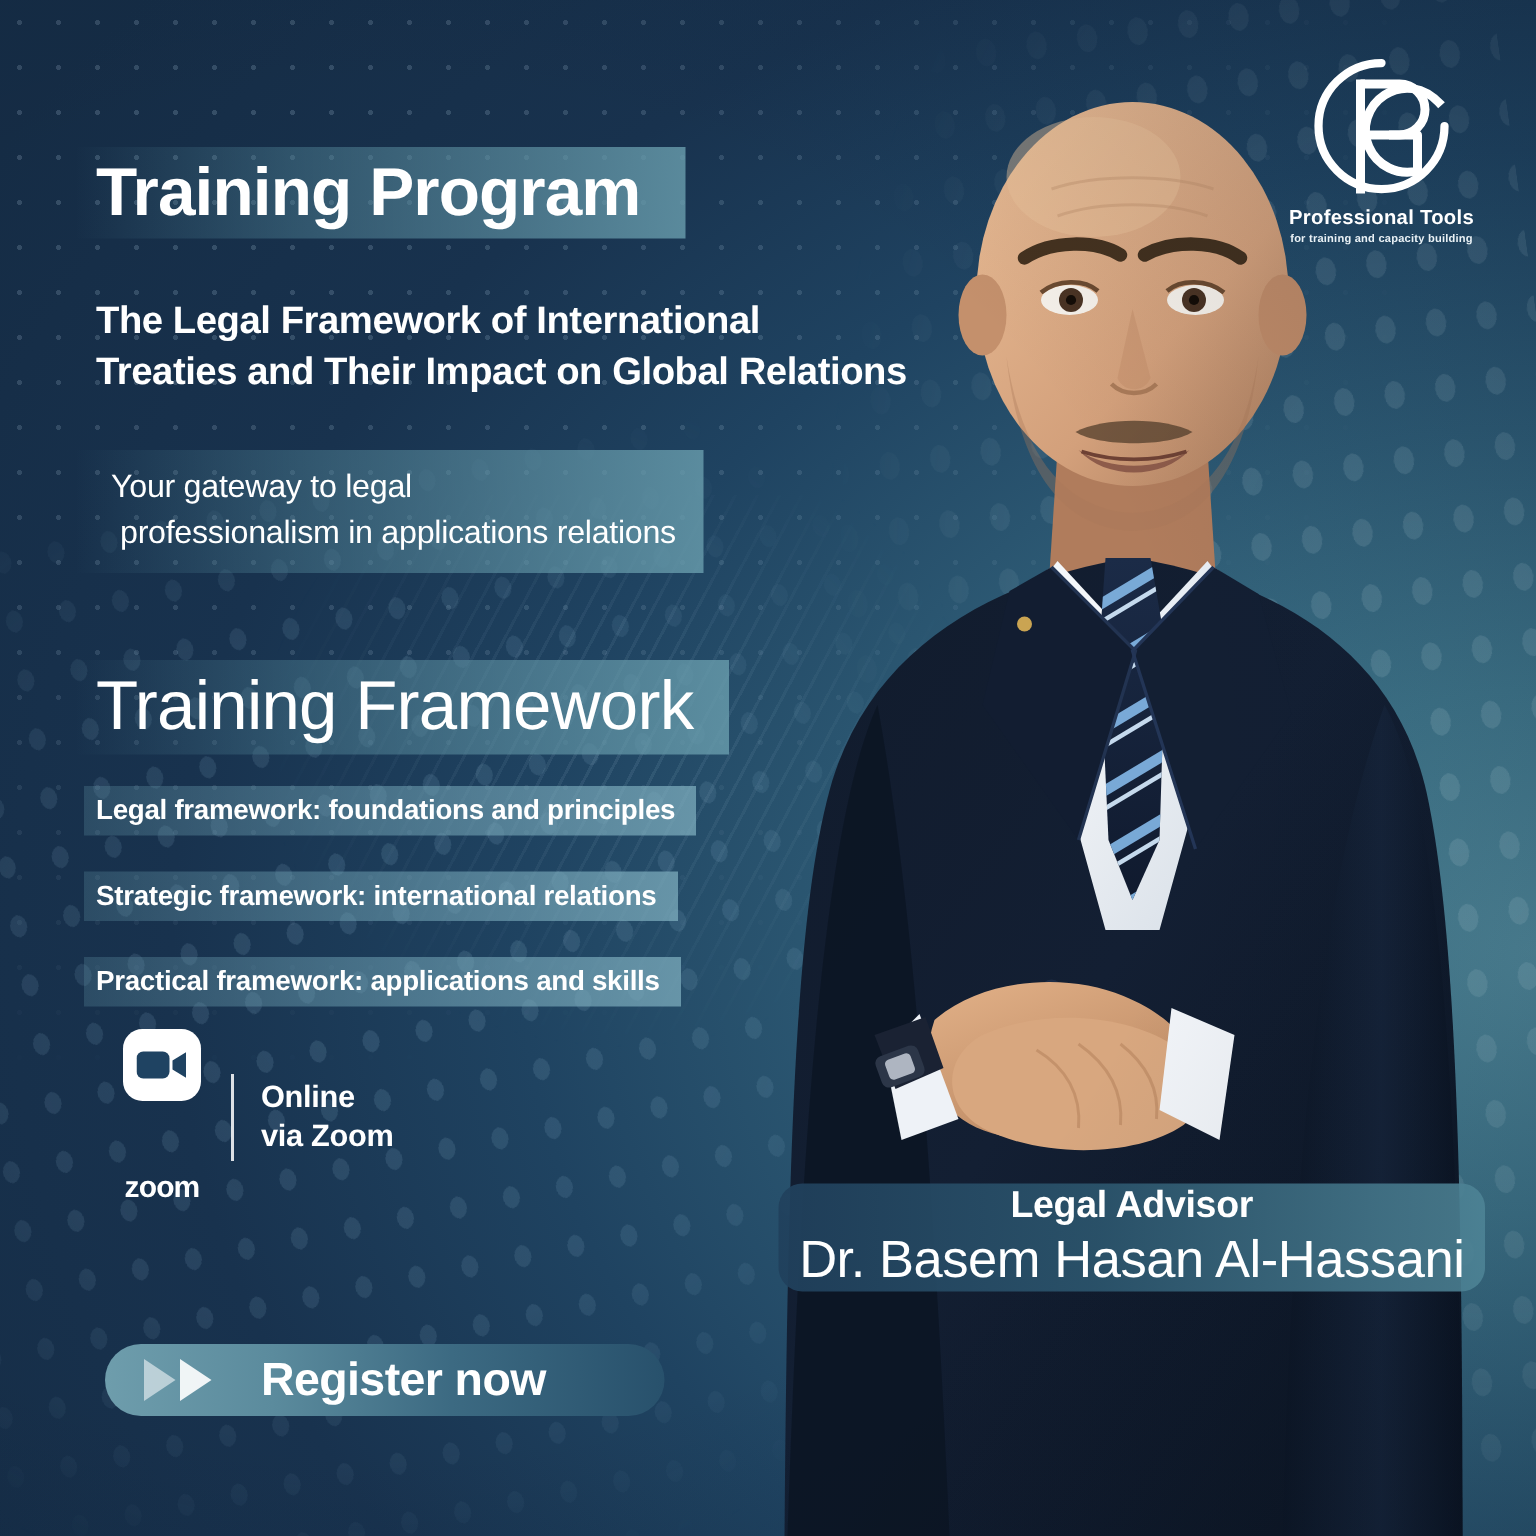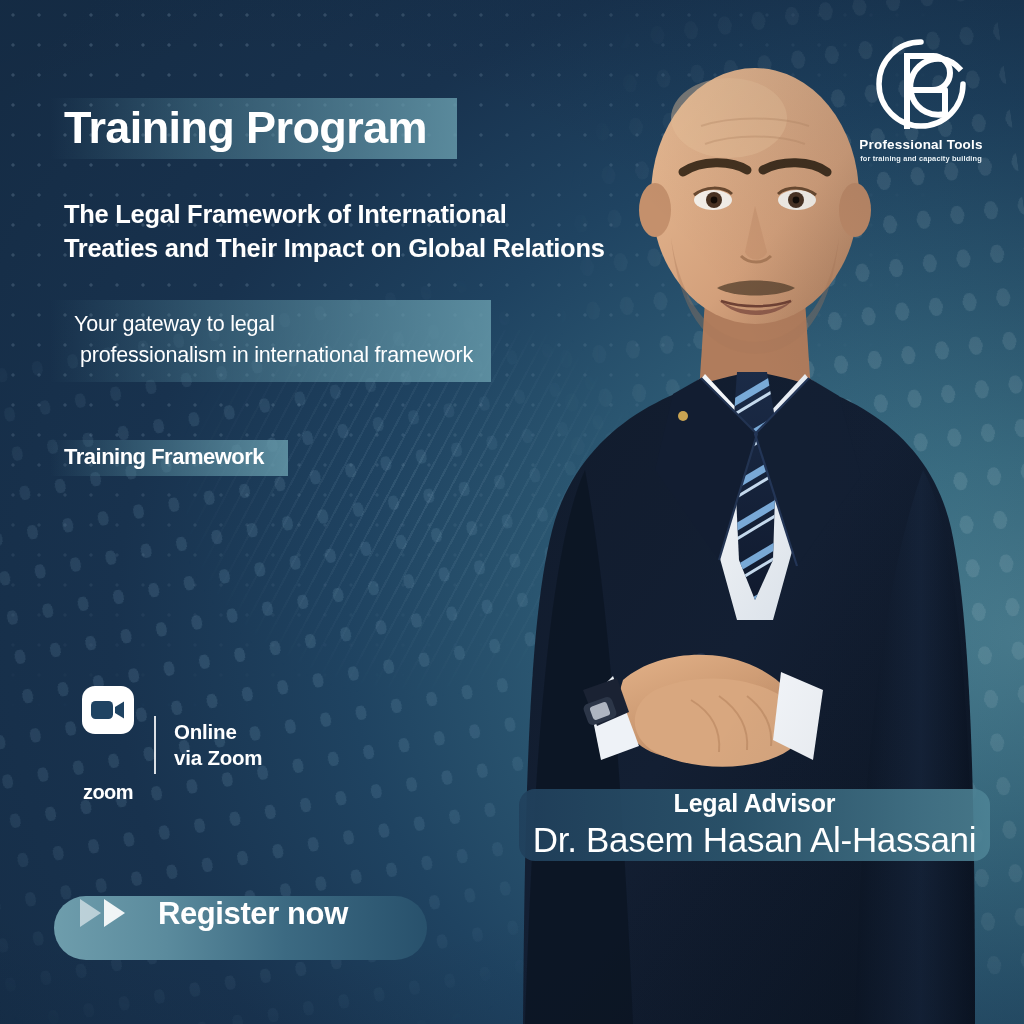--- a/index.html
+++ b/index.html
@@ -82,21 +82,21 @@
   .subtitle{position:absolute;left:64px;top:198px;width:580px;
     font-size:25.5px;font-weight:bold;line-height:1.33;letter-spacing:-.3px;color:#fff;}
 
   .tagline{position:absolute;left:64px;top:300px;}
   .tagline .hl{padding:9px 18px 11px 10px;}
   .tag-1{font-size:21.5px;font-weight:normal;line-height:1.45;letter-spacing:-.2px;}
   .tag-2{font-size:21.5px;font-weight:normal;line-height:1.45;letter-spacing:-.2px;padding-left:6px;}
 
   .fw-head{position:absolute;left:64px;top:440px;}
   .fw-head .hl{padding:5px 24px 7px 0;}
-  .fw-head-text{font-size:22px;font-weight:bold;letter-spacing:-.5px;line-height:1.1;}
+  .fw-head-text{font-size:46px;font-weight:normal;letter-spacing:-.5px;line-height:1.1;}
 
   .chips{position:absolute;left:64px;top:524px;}
   .chip{position:relative;display:inline-block;padding:5px 14px 6px 0;margin-bottom:24px;}
   .chip::before{
     content:"";position:absolute;left:-8px;right:0;top:0;bottom:0;z-index:0;
     background:linear-gradient(90deg, rgba(96,146,164,.28) 0%, rgba(110,160,178,.52) 45%, rgba(128,176,192,.72) 100%);
   }
   .chip span{position:relative;z-index:1;font-size:18.5px;font-weight:bold;letter-spacing:-.2px;}
   .chip-row{display:block;}
 
@@ -104,23 +104,23 @@
   .fact{display:flex;align-items:center;margin-bottom:36px;}
   .fact-lead{width:88px;display:flex;align-items:center;justify-content:flex-start;}
   .fact-num{font-size:49px;font-weight:bold;line-height:1;letter-spacing:-1px;}
   .fact-div{width:2px;height:58px;background:rgba(255,255,255,.85);margin:0 18px 0 2px;}
   .fact-label{font-size:20.5px;font-weight:bold;line-height:1.28;letter-spacing:-.2px;}
 
   .zoom-logo{display:flex;flex-direction:column;align-items:center;width:88px;gap:44px;}
   .zoom-badge{width:52px;height:48px;border-radius:13px;background:#fff;display:flex;align-items:center;justify-content:center;}
   .zoom-word{font-size:20px;font-weight:bold;color:#fff;letter-spacing:-.6px;margin-top:3px;}
 
-  .cta{position:absolute;left:54px;top:896px;width:373px;height:64px;border-radius:32px;
+  .cta{position:absolute;left:70px;top:896px;width:373px;height:48px;border-radius:32px;
     background:linear-gradient(90deg,#6e9dac 0%,#5b8b9d 30%,#3c6a82 62%,#28516c 100%);
-    display:flex;align-items:flex-start;padding-left:22px;}
+    display:flex;align-items:center;padding-left:22px;}
   .cta-chev{display:flex;align-items:center;margin-right:20px;}
   .cta-text{font-size:31px;font-weight:bold;letter-spacing:-.4px;color:#fff;}
 
   
   .plate{position:absolute;left:519px;top:789px;width:471px;height:72px;border-radius:16px;
     background:linear-gradient(90deg, rgba(32,64,92,.93) 0%, rgba(44,86,110,.90) 45%, rgba(78,132,150,.88) 100%);
     display:flex;flex-direction:column;align-items:center;justify-content:center;}
   .plate-role{font-size:25px;font-weight:bold;letter-spacing:-.2px;line-height:1.15;}
   .plate-name{font-size:35px;font-weight:normal;letter-spacing:-.3px;line-height:1.2;margin-top:1px;}
 </style>
@@ -289,29 +289,34 @@
 
     <div class="subtitle">
       <div>The Legal Framework of International</div>
       <div>Treaties and Their Impact on Global Relations</div>
     </div>
 
     <div class="tagline">
       <span class="hl">
         <span>
           <div class="tag-1">Your gateway to legal</div>
-          <div class="tag-2">professionalism in international framework</div>
+          <div class="tag-2">professionalism in applications relations</div>
         </span>
       </span>
     </div>
 
     <div class="fw-head">
       <span class="hl"><span class="fw-head-text">Training Framework</span></span>
     </div>
 
+    <div class="chips">
+      <div class="chip-row"><span class="chip"><span>Legal framework: foundations and principles</span></span></div>
+      <div class="chip-row"><span class="chip"><span>Strategic framework: international relations</span></span></div>
+      <div class="chip-row"><span class="chip"><span>Practical framework: applications and skills</span></span></div>
+    </div>
 
     <div class="facts">
 
 
       <div class="fact">
         <div class="zoom-logo">
           <div class="zoom-badge">
             <svg width="34" height="22" viewBox="0 0 34 22" aria-hidden="true">
               <rect x="0" y="2" width="22" height="18" rx="4.5" fill="#1f4362"></rect>
               <path d="M24 8 L33 2.5 L33 19.5 L24 14 Z" fill="#1f4362"></path>

